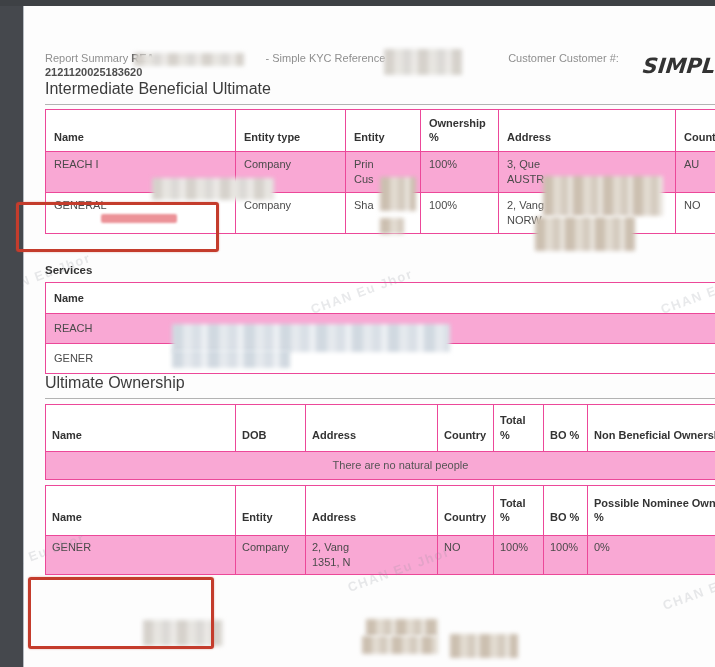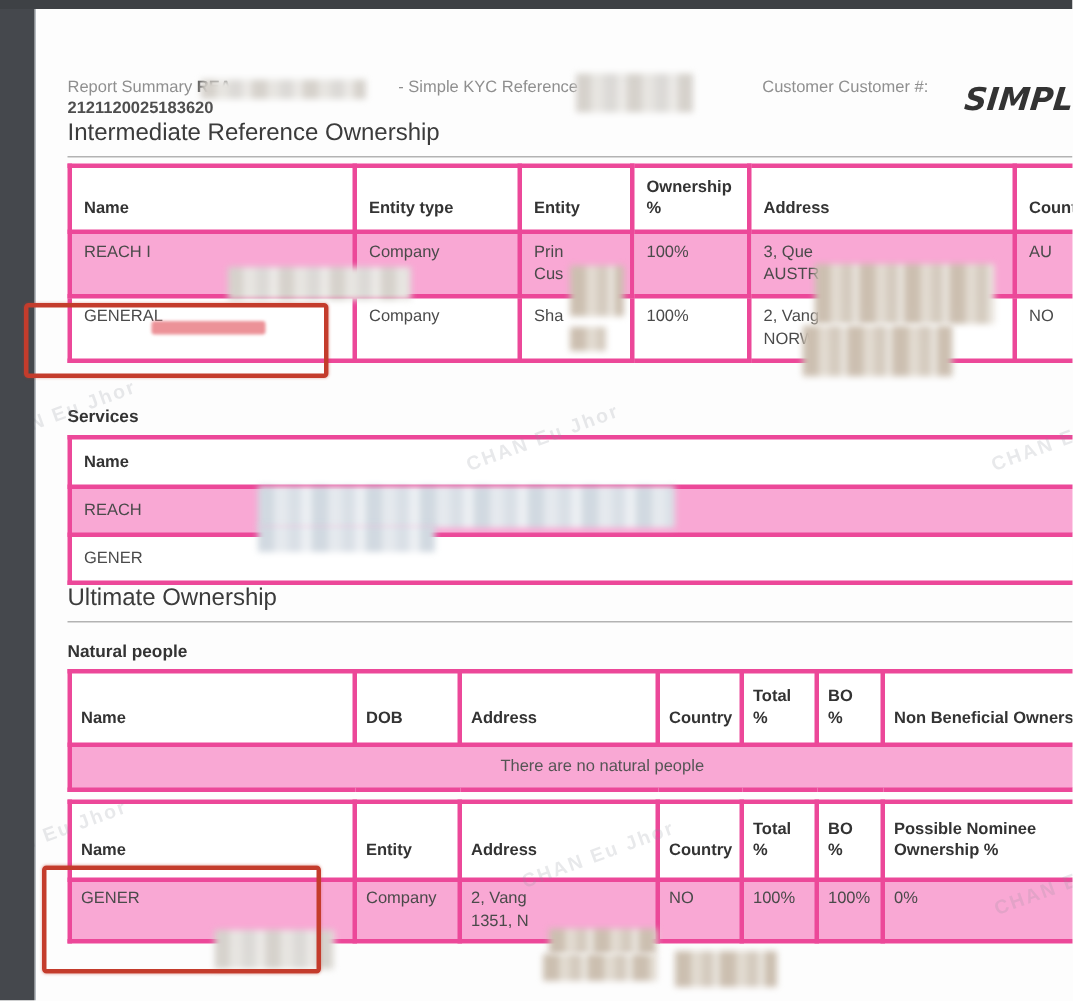--- a/index.html
+++ b/index.html
@@ -35,21 +35,21 @@
   }
   .sec-ibo{margin-top:20px;}
   .sec-ult{margin-top:24px;}
   .sub{font-size:11.5px;font-weight:bold;color:#333;}
   .sub-services{margin-top:30px;}
   .sub-natural{margin-top:14px;}
   .sub-holding{margin-top:9px;}
   
   table.grid{border-collapse:collapse;table-layout:fixed;width:710px;font-size:11px;background:#fff;}
   table.grid th,table.grid td{
-    border:3px solid #ec4899;text-align:left;line-height:1.35;
+    border:1px solid #ec4899;text-align:left;line-height:1.35;
     overflow:hidden;white-space:normal;
   }
   table.grid th{color:#333;font-weight:bold;vertical-align:bottom;background:#fff;}
   table.grid td{color:#4a4a4a;vertical-align:top;}
   tr.striped td{background:#f9a8d4;}
   
   .t1{margin-top:4px;}
   .t1 th{height:28px;padding:6px 8px;}
   .t1 td{height:28px;padding:5px 8px;}
   
@@ -103,21 +103,21 @@
     <span>- Simple KYC Reference #:</span>
     <b>1424</b><span class="gap2"></span>
     <span>Customer Customer #:</span>
     <div class="meta-line2">2121120025183620</div>
   </div>
 
   <div class="logo">
     <span class="l1">SIMPLE</span>
   </div>
 
-  <h2 class="sec sec-ibo">Intermediate Reference Ownership</h2>
+  <h2 class="sec sec-ibo">Intermediate Beneficial Ultimate</h2>
 
   <table class="grid t1">
     <colgroup>
       <col style="width:190px">
         <col style="width:110px">
         <col style="width:75px">
       <col style="width:78px">
         <col style="width:177px">
         <col style="width:80px">
     </colgroup>
@@ -178,21 +178,20 @@
         <td>REACH</td>
       </tr>
       <tr>
         <td>GENER</td>
       </tr>
     </tbody>
   </table>
 
   <h2 class="sec sec-ult">Ultimate Ownership</h2>
 
-  <div class="sub sub-natural">Natural people</div>
 
   <table class="grid t3">
     <colgroup>
       <col style="width:190px">
         <col style="width:70px">
         <col style="width:132px">
       <col style="width:56px">
         <col style="width:50px">
         <col style="width:44px">
         <col style="width:168px">

